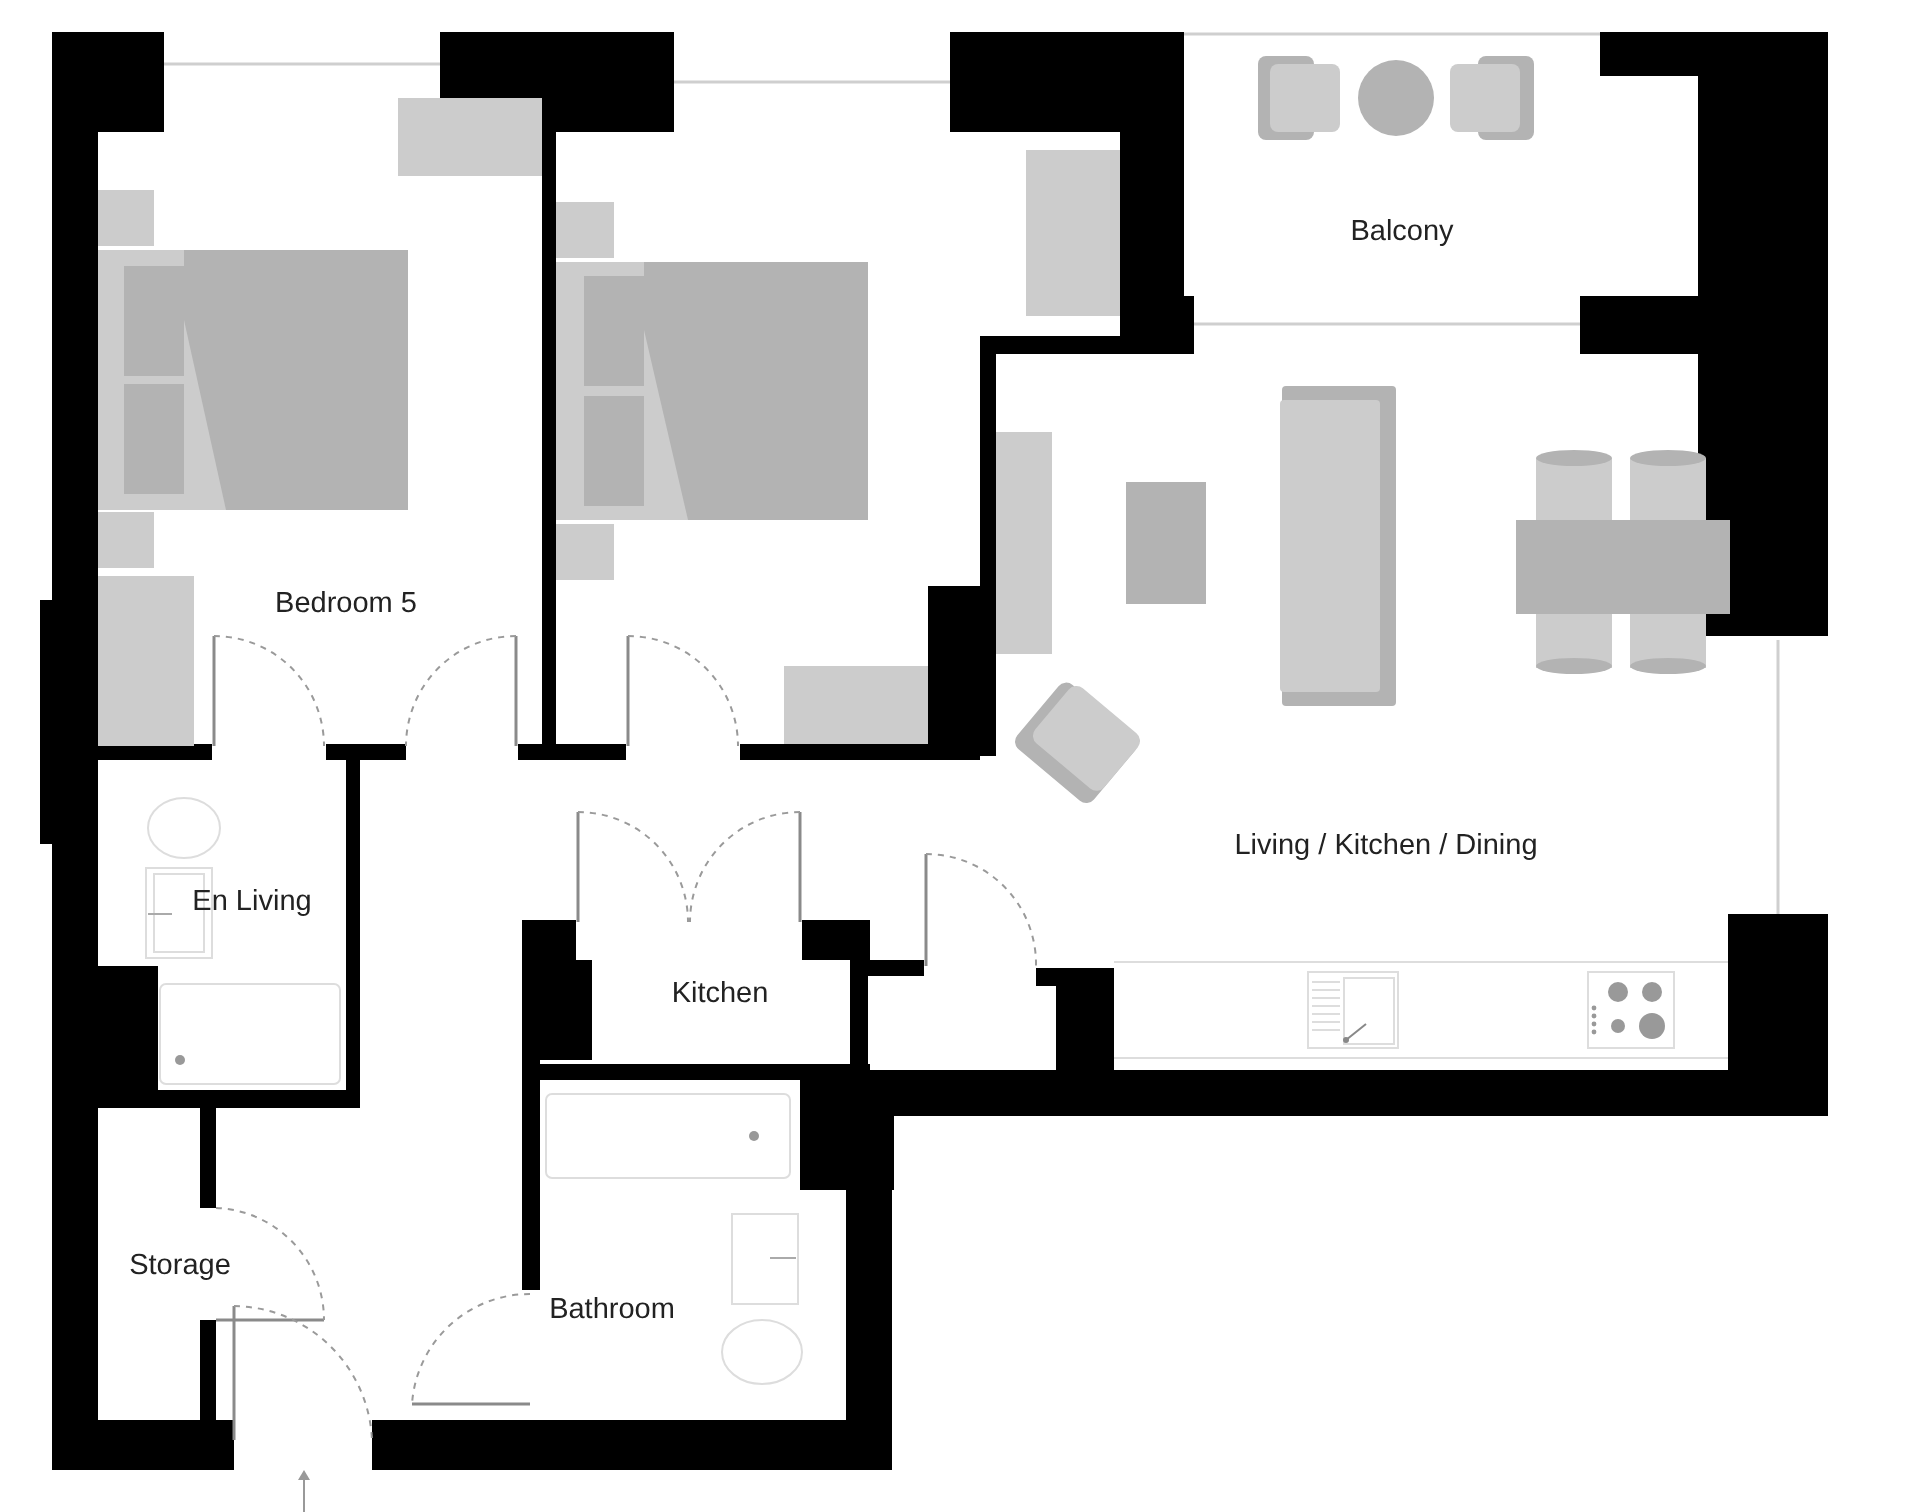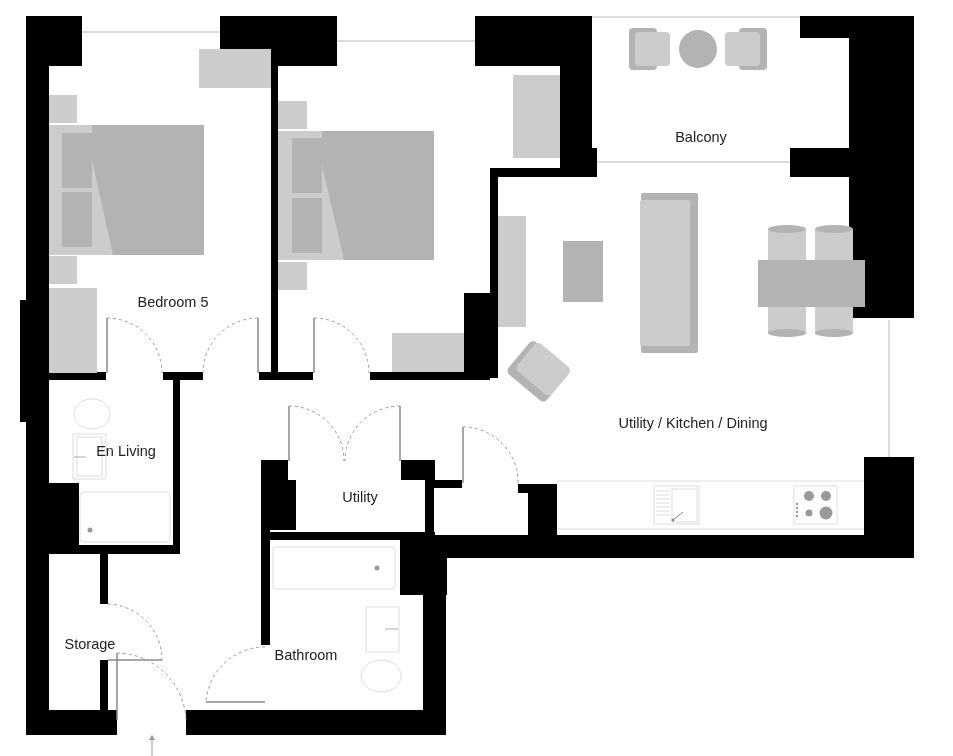--- a/index.html
+++ b/index.html
@@ -203,18 +203,18 @@
     <path class="door-swing" d="M265 647 A59 59 0 0 0 206 702"></path>
   </g>
 
   <g>
     <line x1="152" y1="738" x2="152" y2="756" stroke="#999" stroke-width="1"></line>
     <polygon points="149,740 155,740 152,735" fill="#999"></polygon>
   </g>
 </svg>
 
 <div class="room-label" style="left:173px; top:302px;">Bedroom 5</div>
-<div class="room-label" style="left:701px; top:137px;text-align:right;">Balcony</div>
-<div class="room-label" style="left:693px; top:423px;">Utility / Kitchen / Dining</div>
+<div class="room-label" style="left:701px; top:116px;text-align:right;">Balcony</div>
+<div class="room-label" style="left:693px; top:423px;">Living / Kitchen / Dining</div>
 <div class="room-label" style="left:126px; top:451px;">En Living</div>
-<div class="room-label" style="left:360px; top:497px;">Utility</div>
-<div class="room-label" style="left:90px; top:633px;margin-top:11px;">Storage</div>
+<div class="room-label" style="left:360px; top:497px;">Kitchen</div>
+<div class="room-label" style="left:90px; top:633px;">Storage</div>
 <div class="room-label" style="left:306px; top:655px;">Bathroom</div>
 
 </body></html>

